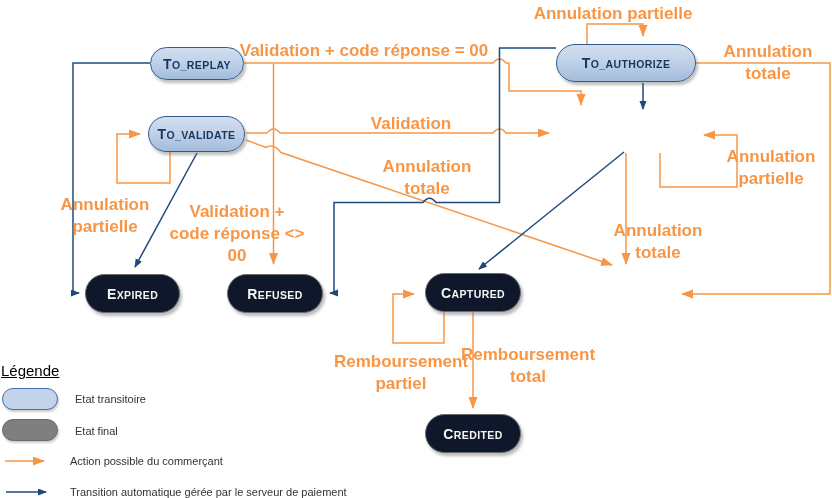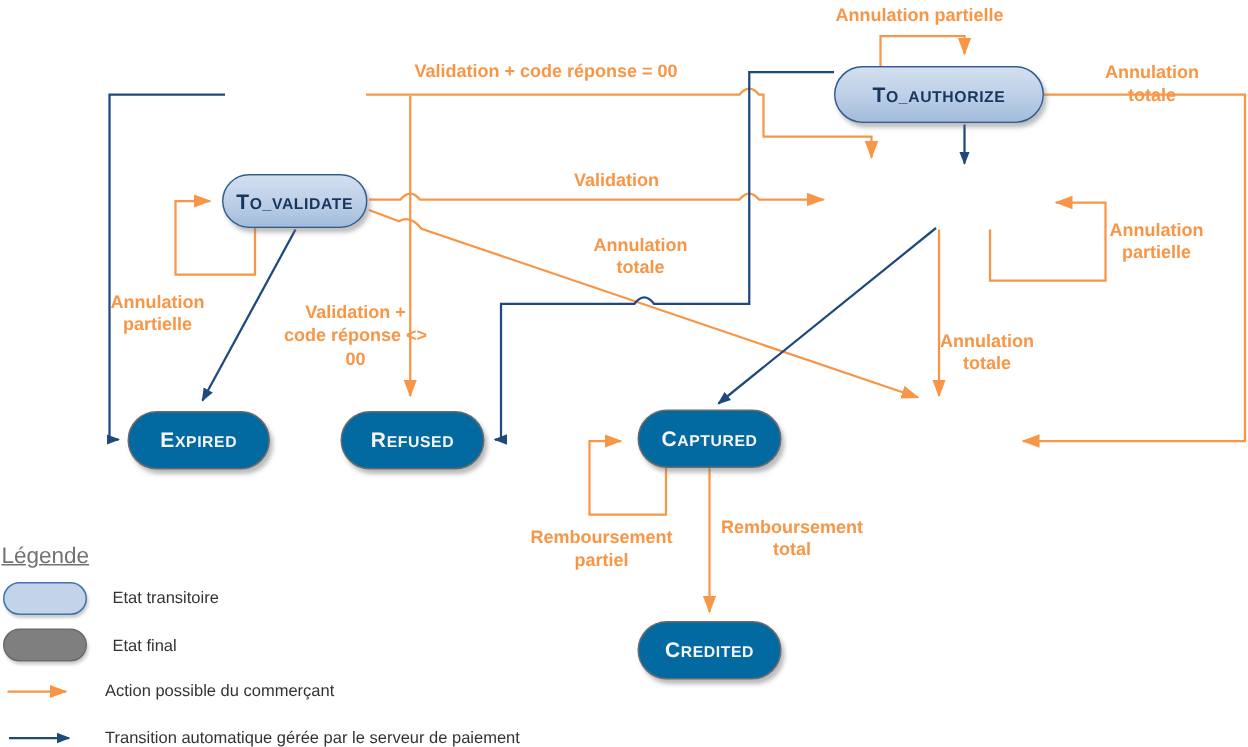--- a/index.html
+++ b/index.html
@@ -18,33 +18,33 @@
     letter-spacing:.4px;line-height:1;
   }
   .pill .pill-label::first-letter{font-size:14px;}
   .pill.blue{
     background:linear-gradient(to bottom,#d3dfef 0%,#bccee7 55%,#a2bcda 100%);
     border:1.6px solid #2f5b8f;
     box-shadow:2px 3px 3px rgba(110,110,110,.45);
   }
   .pill.blue .pill-label{color:#17365d;}
   .pill.gray{
-    background:#0369a1;border:1.6px solid #6b6b6b;
+    background:#0f172a;border:1.6px solid #6b6b6b;
     box-shadow:2px 3px 3px rgba(120,120,120,.5);
   }
   .pill.gray .pill-label{color:#f5f5f5;}
 
   .edge-label{
     position:absolute;transform:translateX(-50%);
-    color:#f79646;font-weight:bold;font-size:12px;line-height:1.28;
+    color:#f79646;font-weight:bold;font-size:17px;line-height:1.28;
     text-align:center;white-space:pre-line;
   }
 
   .legend-title{
-    position:absolute;left:1px;top:362px;font-size:15px;color:#737373;
+    position:absolute;left:1px;top:362px;font-size:15px;color:#000000;
     text-decoration:underline;font-weight:500;
   }
   .legend-pill{position:absolute;width:56px;height:22px;border-radius:12px;box-sizing:border-box;}
   .legend-pill.blue{
     left:2px;top:388px;background:#c3d4ea;border:1.5px solid #4173a7;
     box-shadow:1px 2px 2px rgba(130,130,130,.4);
   }
   .legend-pill.gray{
     left:2px;top:419px;background:#7f7f7f;border:1.5px solid #6b6b6b;
     box-shadow:1px 2px 2px rgba(130,130,130,.4);
@@ -81,20 +81,23 @@
     <path d="M 150,63 L 73,63 L 73,293 L 79,293" fill="none" stroke="#1f497d" stroke-width="1.5" marker-end="url(#ab)"></path>
     <path d="M 556,48 L 499.5,48 L 499.5,202.5 L 436,202.5 Q 429.5,194 423,202.5 L 334,202.5 L 334,293 L 330,293" fill="none" stroke="#1f497d" stroke-width="1.5" marker-end="url(#ab)"></path>
     <path d="M 643,83 L 643,109" fill="none" stroke="#1f497d" stroke-width="1.5" marker-end="url(#ab)"></path>
     <path d="M 197,153 L 135,267" fill="none" stroke="#1f497d" stroke-width="1.5" marker-end="url(#ab)"></path>
     <path d="M 624,152 L 479,269" fill="none" stroke="#1f497d" stroke-width="1.5" marker-end="url(#ab)"></path>
 
     <path d="M 5,461 L 44,461" fill="none" stroke="#f79646" stroke-width="1.5" marker-end="url(#ao)"></path>
     <path d="M 6,492 L 46,492" fill="none" stroke="#1f497d" stroke-width="1.5" marker-end="url(#ab)"></path>
   </svg>
 
+  <div class="pill blue" style="left:150px;top:47px;width:94px;height:33px;">
+    <span class="pill-label">TO_REPLAY</span>
+  </div>
   <div class="pill blue" style="left:148px;top:116px;width:97px;height:36px;">
     <span class="pill-label">TO_VALIDATE</span>
   </div>
   <div class="pill blue" style="left:556px;top:44px;width:140px;height:38px;">
     <span class="pill-label">TO_AUTHORIZE</span>
   </div>
 
   <div class="pill gray" style="left:85px;top:274px;width:95px;height:39px;">
     <span class="pill-label">EXPIRED</span>
   </div>

